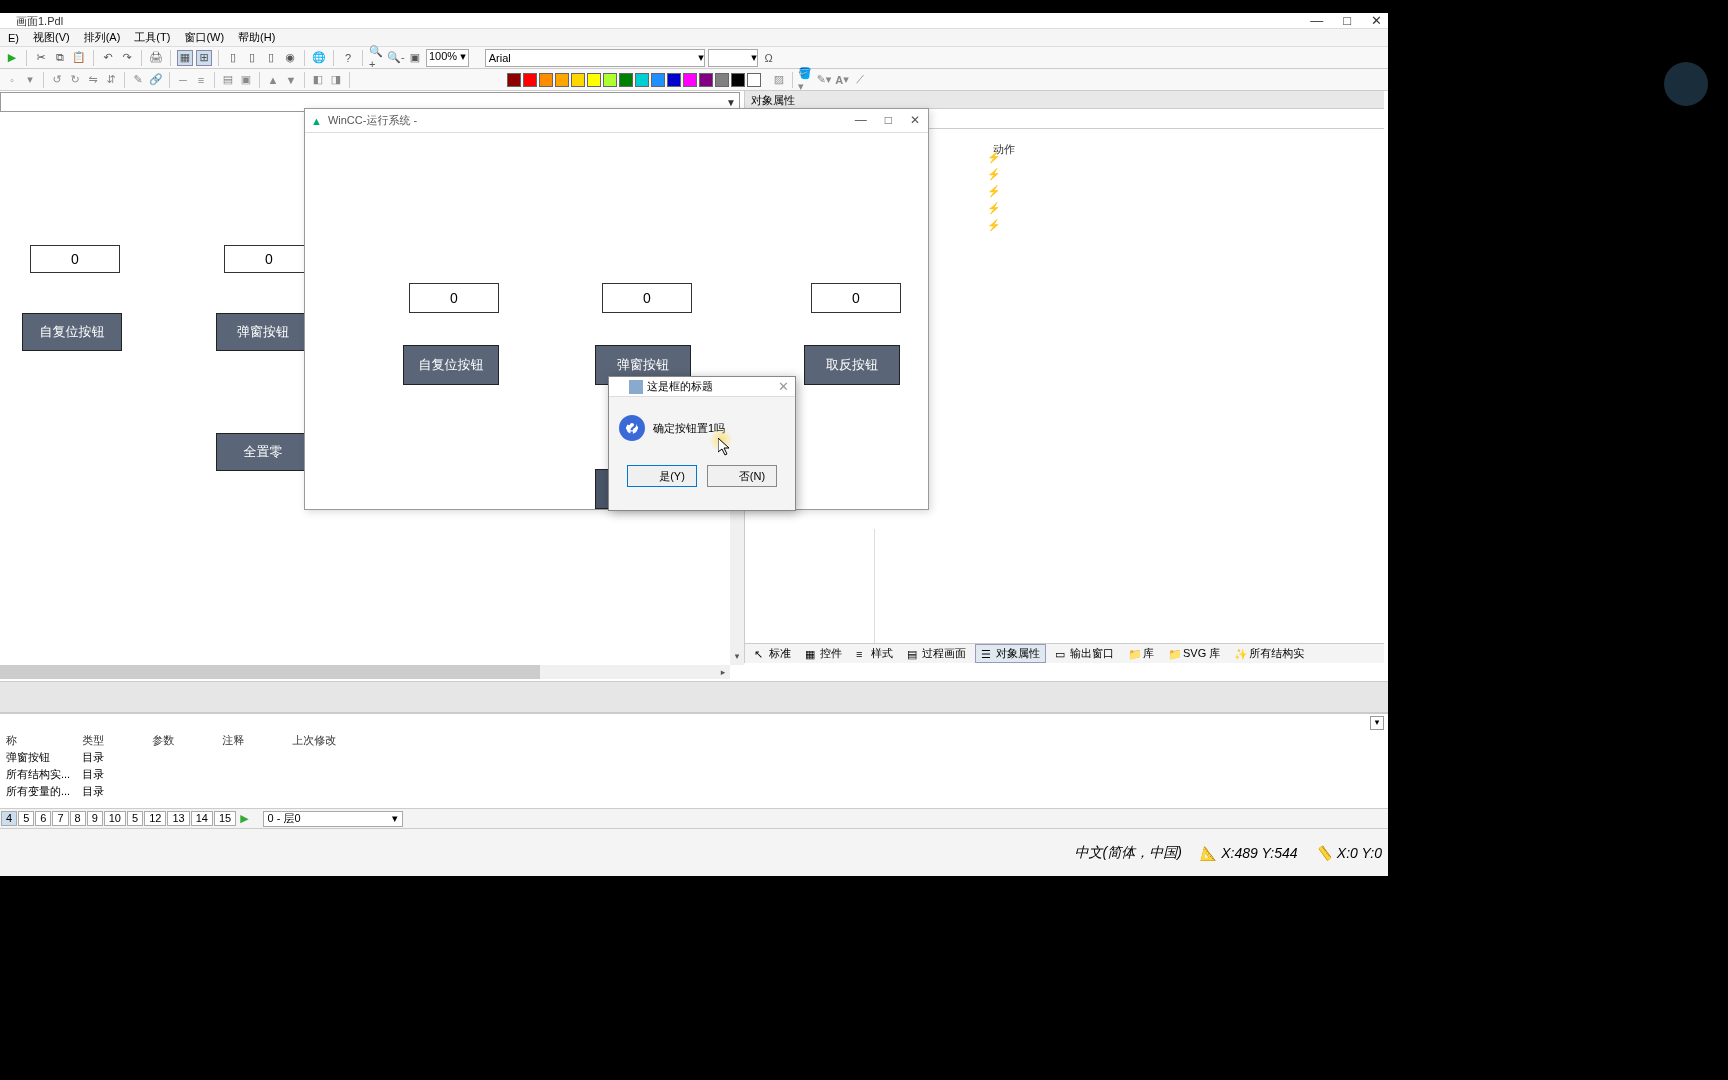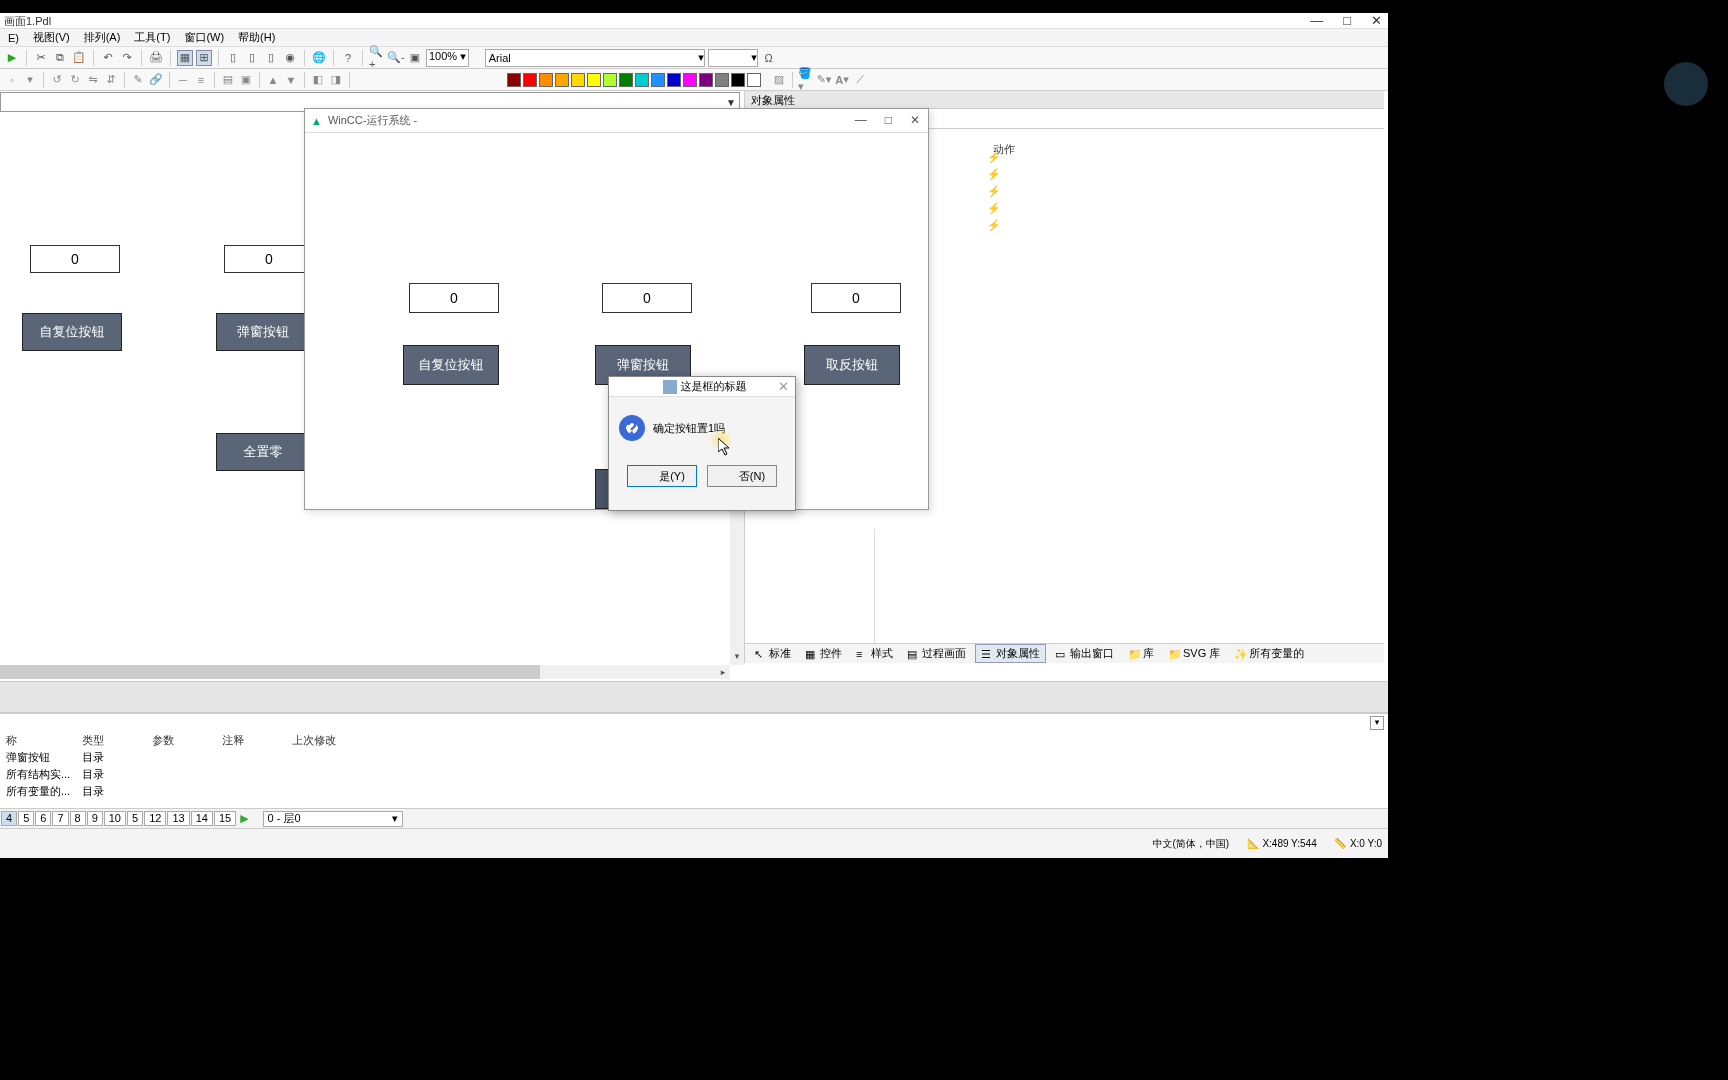--- a/index.html
+++ b/index.html
@@ -1,21 +1,21 @@
 <!DOCTYPE html>
 <html><head>
 <meta charset="utf-8">
 <style>
 * { box-sizing: border-box; margin: 0; padding: 0; font-family: "Microsoft YaHei", Arial, sans-serif; }
 body { background: #000; width: 1728px; height: 1080px; overflow: hidden; position: relative; }
 .app-shell { position: absolute; left: 0; top: 13px; width: 1388px; height: 845px; background: #fff; }
 .black-top { position:absolute; left:0; top:0; width:1728px; height:13px; background:#000; }
 .black-bottom { position:absolute; left:0; top:858px; width:1728px; height:222px; background:#000; }
 
-.titlebar { height: 16px; background: #fff; border-bottom: 1px solid #ddd; font-size: 11px; padding-left: 4px; color: #333; line-height:16px; }
+.titlebar { height: 16px; background: #fff; border-bottom: 1px solid #ddd; font-size: 11px; padding-left: 16px; color: #333; line-height:16px; }
 .titlebar .win-controls { position:absolute; right:6px; top:0; display:flex; gap:20px; color:#333; font-size:13px; }
 
 .menubar { height: 18px; background: #f5f5f5; font-size: 11px; display:flex; align-items:center; padding-left:2px; gap:2px; border-bottom:1px solid #ddd; }
 .menubar span { padding: 1px 6px; }
 
 .toolbar1 { height: 22px; background: #f8f8f8; border-bottom: 1px solid #ccc; display:flex; align-items:center; padding-left:4px; gap:3px; font-size:11px; }
 .toolbar1 .tb-icon { width:16px; height:16px; display:inline-flex; align-items:center; justify-content:center; color:#555; }
 .toolbar1 .sep { width:1px; height:16px; background:#ccc; margin:0 3px; }
 .toolbar1 .zoom { padding:0 4px; }
 .toolbar1 select, .toolbar1 .combo { border:1px solid #aaa; font-size:11px; height:18px; background:#fff; padding:0 2px;}
@@ -63,35 +63,35 @@
 .tag-panel .dd { position:absolute; right:4px; top:2px; width:14px; height:14px; border:1px solid #999; font-size:9px; text-align:center; }
 .tag-panel table { font-size:11px; border-collapse:collapse; margin-top:18px; }
 .tag-panel th, .tag-panel td { text-align:left; padding:1px 6px; min-width:70px; }
 .tag-panel th { font-weight:normal; color:#333; }
 .layer-bar { position:absolute; left:0; bottom:0; height:20px; width:100%; display:flex; align-items:center; font-size:11px; background:#f4f4f4; border-top:1px solid #ccc; }
 .layer-bar .lnum { border:1px solid #aaa; padding:0 4px; background:#fff; margin-left:1px; height:15px; line-height:13px; }
 .layer-bar .lnum.active { background:#cde; }
 .layer-bar .play { color:#3a3; padding:0 4px; }
 .layer-bar .layer-combo { margin-left:10px; border:1px solid #aaa; padding:0 4px; height:16px; width:140px; display:flex; align-items:center; justify-content:space-between; background:#fff;}
 
-.statusbar { position:absolute; left:0; top:815px; width:1388px; height:30px; background:#f4f4f4; border-top:1px solid #ccc; font-size:10px; display:flex; align-items:center; }
+.statusbar { position:absolute; left:0; top:815px; width:1388px; height:48px; background:#f4f4f4; border-top:1px solid #ccc; font-size:14px; display:flex; align-items:center;font-style:italic; }
 .statusbar .sb-right { position:absolute; right:6px; display:flex; gap:18px; align-items:center; }
 
 
 .runtime-win { position:absolute; left:304px; top:108px; width:625px; height:402px; background:#fff; border:1px solid #999; box-shadow:2px 2px 8px rgba(0,0,0,0.15); }
 .runtime-win .rt-title { height:24px; display:flex; align-items:center; font-size:11px; padding-left:6px; border-bottom:1px solid #ddd; color:#555;}
 .runtime-win .rt-title .logo { color:#0a7; margin-right:6px; font-style:italic;}
 .runtime-win .rt-controls { position:absolute; right:8px; top:4px; display:flex; gap:18px; font-size:12px; color:#555; }
 .runtime-win .rt-body { position:relative; width:100%; height:calc(100% - 24px); background:#fff; }
 .rt-io { position:absolute; width:90px; height:30px; border:1px solid #333; background:#fff; display:flex; align-items:center; justify-content:center; font-size:14px; }
 .rt-btn { position:absolute; width:96px; height:40px; background:#5a6678; color:#fff; display:flex; align-items:center; justify-content:center; font-size:13px; border:1px solid #222; }
 
 
 .msgbox { position:absolute; left:608px; top:376px; width:188px; height:135px; background:#f4f4f4; border:1px solid #888; box-shadow:2px 2px 10px rgba(0,0,0,0.3); z-index:10; }
-.msgbox .mb-title { height:20px; font-size:11px; display:flex; align-items:center; padding-left:5px; background:#fff; border-bottom:1px solid #ddd;justify-content:center; }
+.msgbox .mb-title { height:20px; font-size:11px; display:flex; align-items:center; padding-left:20px; background:#fff; border-bottom:1px solid #ddd; }
 .msgbox .mb-title .ic { width:14px; height:14px; margin-right:4px; background:#8ac; }
 .msgbox .mb-close { position:absolute; right:6px; top:2px; font-size:13px; color:#999; }
 .msgbox .mb-body { display:flex; align-items:center; padding:18px 10px; font-size:11px; gap:8px; }
 .msgbox .mb-body .q-icon { width:26px; height:26px; border-radius:50%; background:radial-gradient(circle,#fff 30%,#3a6ad8 32%); color:#3a6ad8; display:flex; align-items:center; justify-content:center; font-size:18px; font-weight:bold; }
 .msgbox .mb-btns { display:flex; justify-content:center; gap:10px; padding:6px; }
 .msgbox .mb-btns button { width:70px; height:22px; font-size:11px; border:1px solid #888; background:#f0f0f0;padding-left:20px; }
 .msgbox .mb-btns button.primary { border:1px solid #0078d4; }
 
 .cursor-highlight { position:absolute; left:709px; top:428px; width:24px; height:24px; border-radius:50%; background:radial-gradient(circle, rgba(255,220,100,0.8) 0%, rgba(255,220,100,0) 70%); z-index:20; pointer-events:none;}
 .cursor-arrow { position:absolute; left:718px; top:438px; z-index:21; pointer-events:none; }
@@ -296,21 +296,21 @@
         <span class="tab">
             <span class="ic">📁</span>
             <span>库</span>
           </span>
         <span class="tab">
             <span class="ic">📁</span>
             <span>SVG 库</span>
           </span>
         <span class="tab">
             <span class="ic">✨</span>
-            <span>所有变量的</span>
+            <span>所有结构实</span>
           </span>
       </div>
     </div>
   </div>
 
   <div class="mid-gray"></div>
 
   <div class="tag-panel">
     <div class="dd">▾</div>
     <table>

